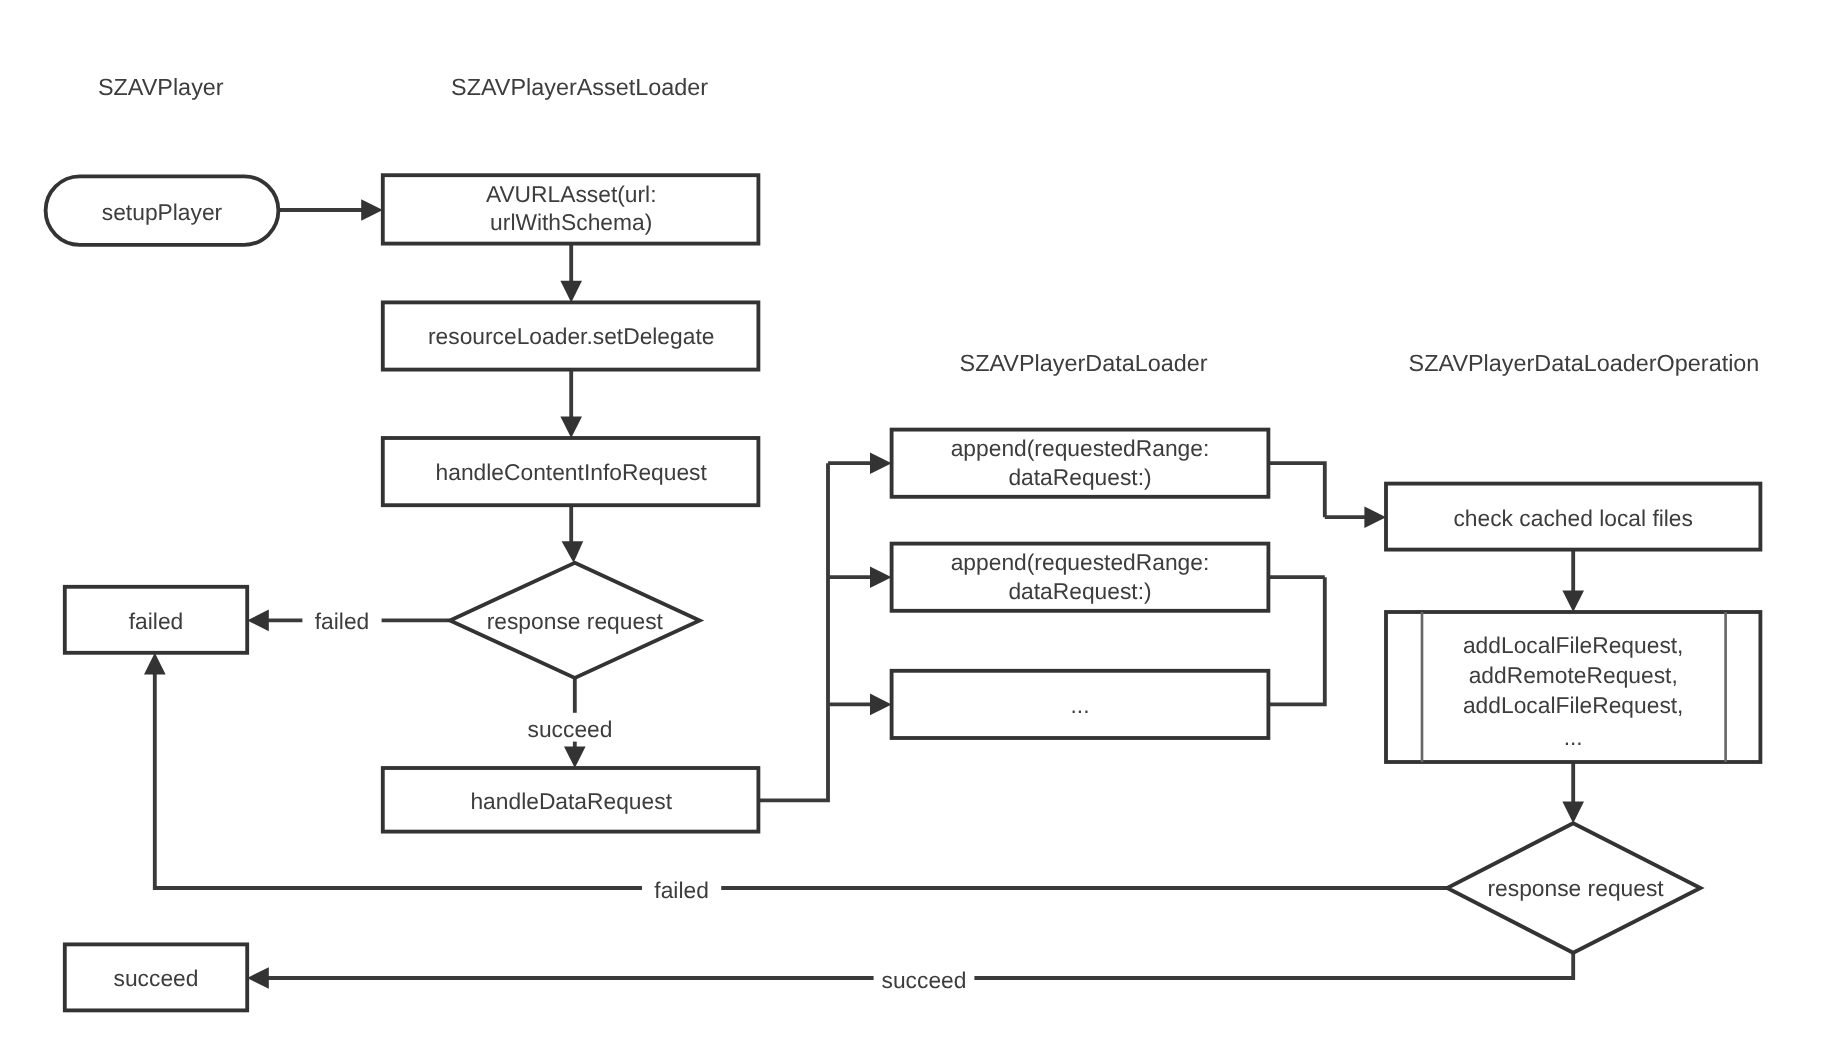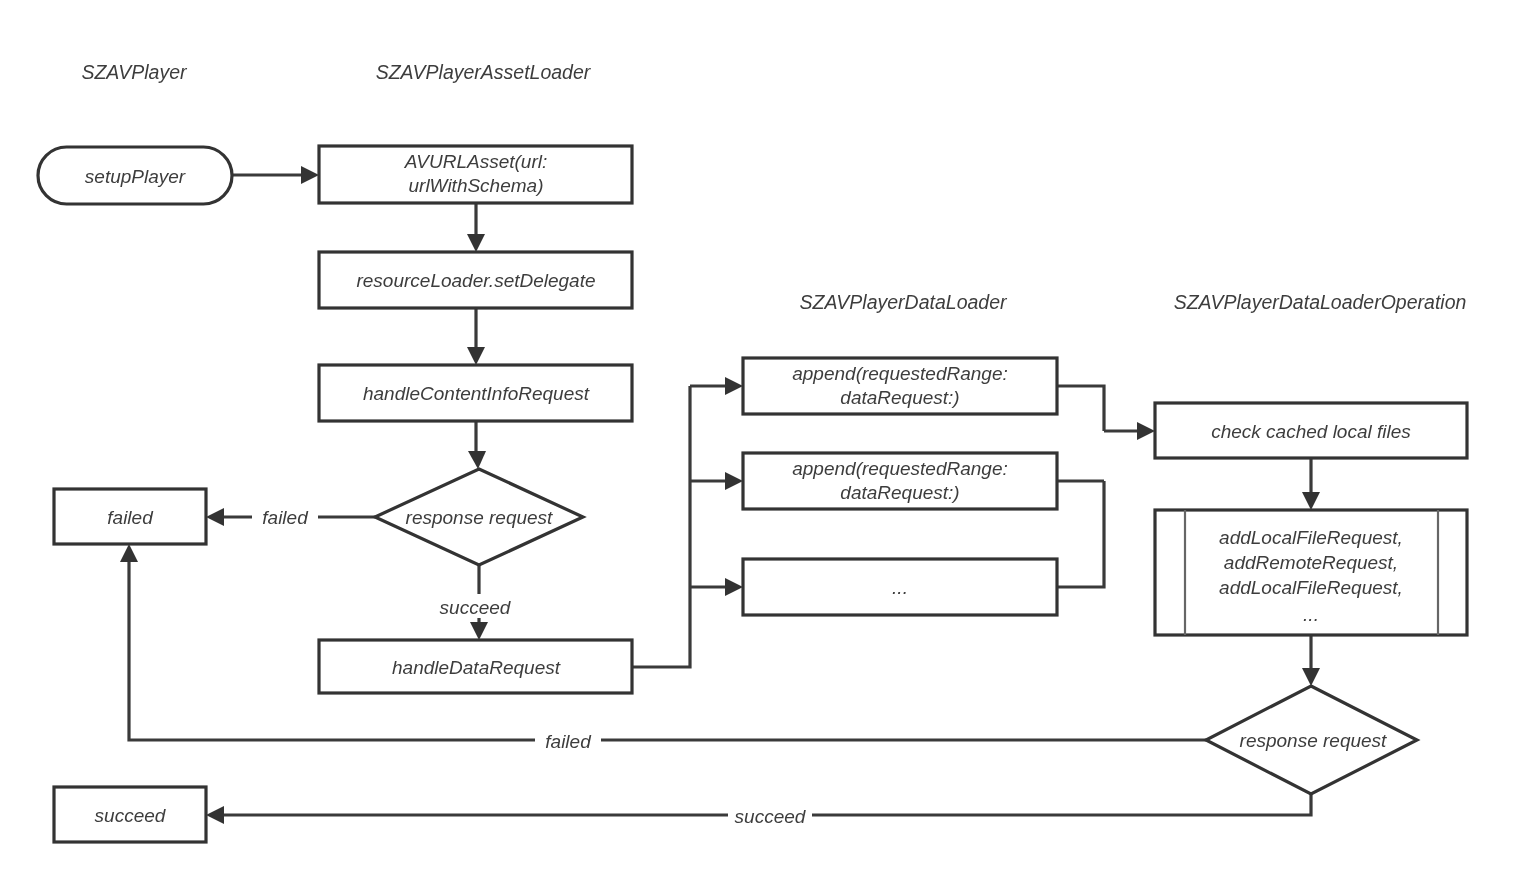--- a/index.html
+++ b/index.html
@@ -10,21 +10,20 @@
   body {
     width: 1527px;
     height: 879px;
     font-family: "Liberation Sans", sans-serif;
     overflow: hidden;
   }
   #diagram-root {
     position: relative;
     width: 1527px;
     height: 879px;
-    font-style: italic;
   }
   svg.flow {
     display: block;
     width: 1527px;
     height: 879px;
   }
   .shape-stroke {
     stroke: #333333;
     stroke-width: 3.2;
     fill: #ffffff;

